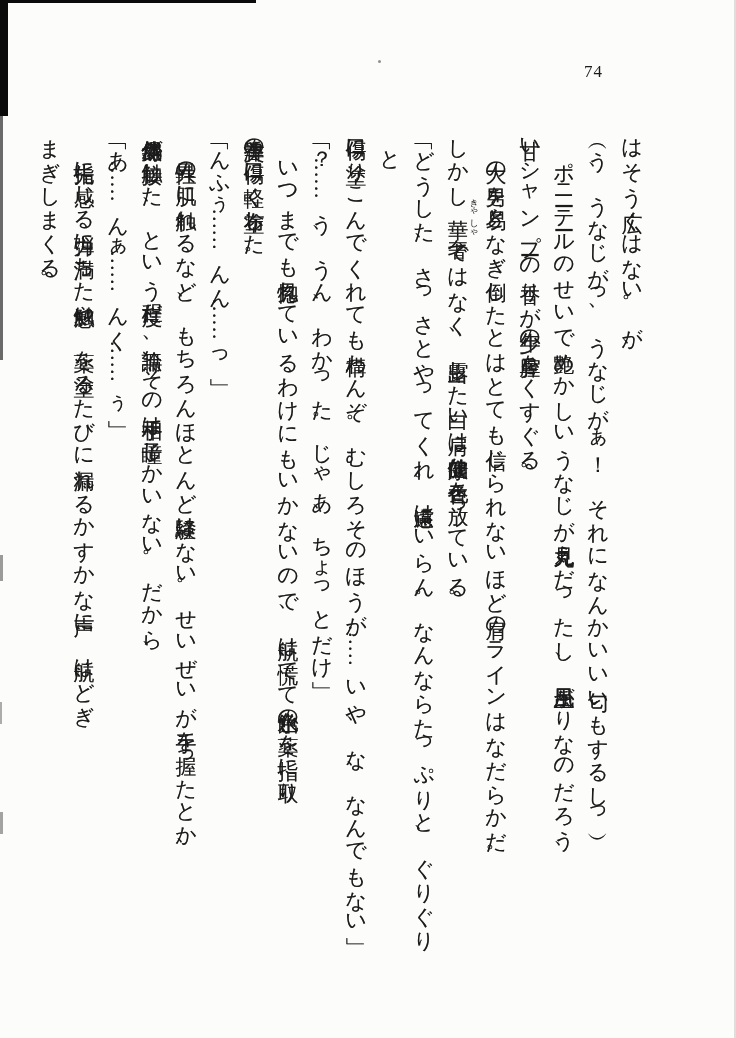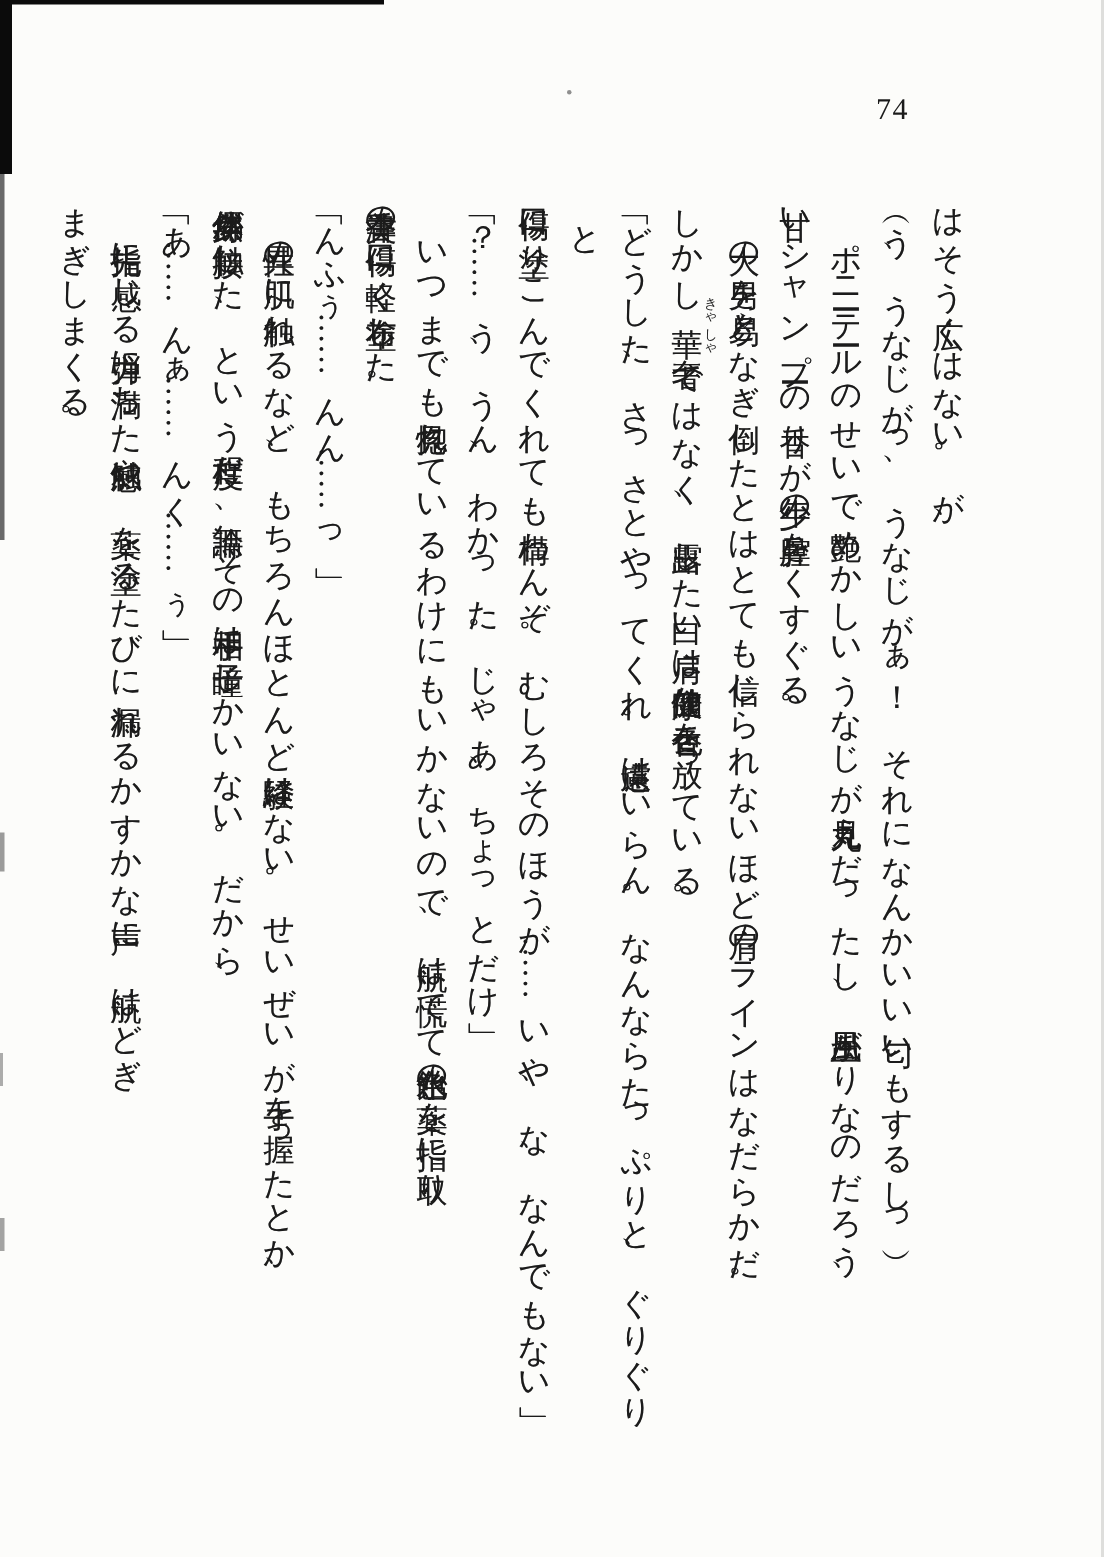--- a/index.html
+++ b/index.html
@@ -5,21 +5,21 @@
   html,body{margin:0;padding:0;}
   body{width:736px;height:1038px;background:#e9e9e7;}
   .page{
     position:relative;width:736px;height:1038px;overflow:hidden;
     background:#fcfcfa;
     font-family:"Liberation Serif","DejaVu Serif",serif;
     color:#1b1b1b;
   }
   .page-number{
     position:absolute;top:62px;left:584px;
-    font-size:20px;letter-spacing:1px;
+    font-size:17px;letter-spacing:1px;
   }
   .text-block{
     position:absolute;top:124px;right:87px;height:836px;
     writing-mode:vertical-rl;text-orientation:mixed;
     font-size:21px;line-height:34px;letter-spacing:0;
     text-shadow:0 0 .4px rgba(0,0,0,.45);
   }
   .line{margin:0;padding:0;}
   .line.i{padding-top:23px;}   
   .line.b{padding-top:12px;}   

